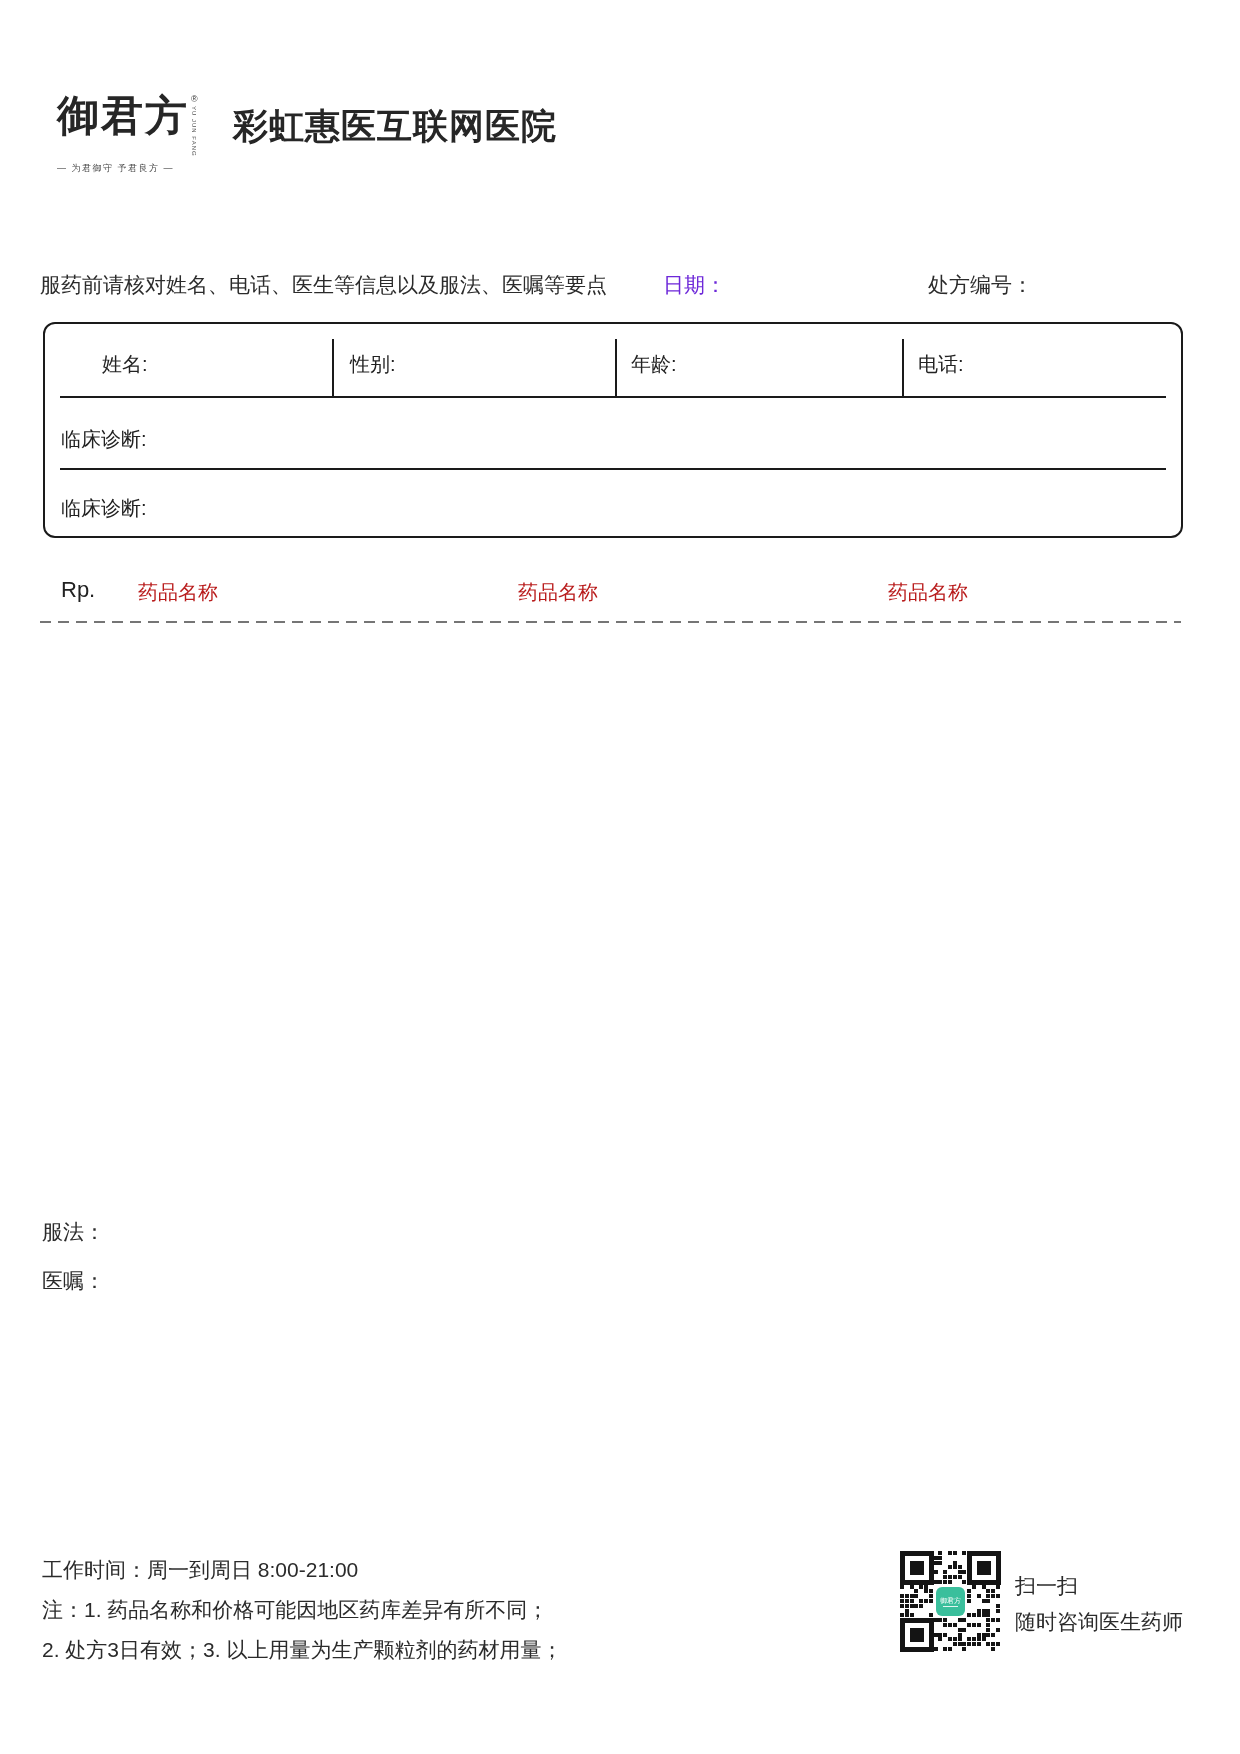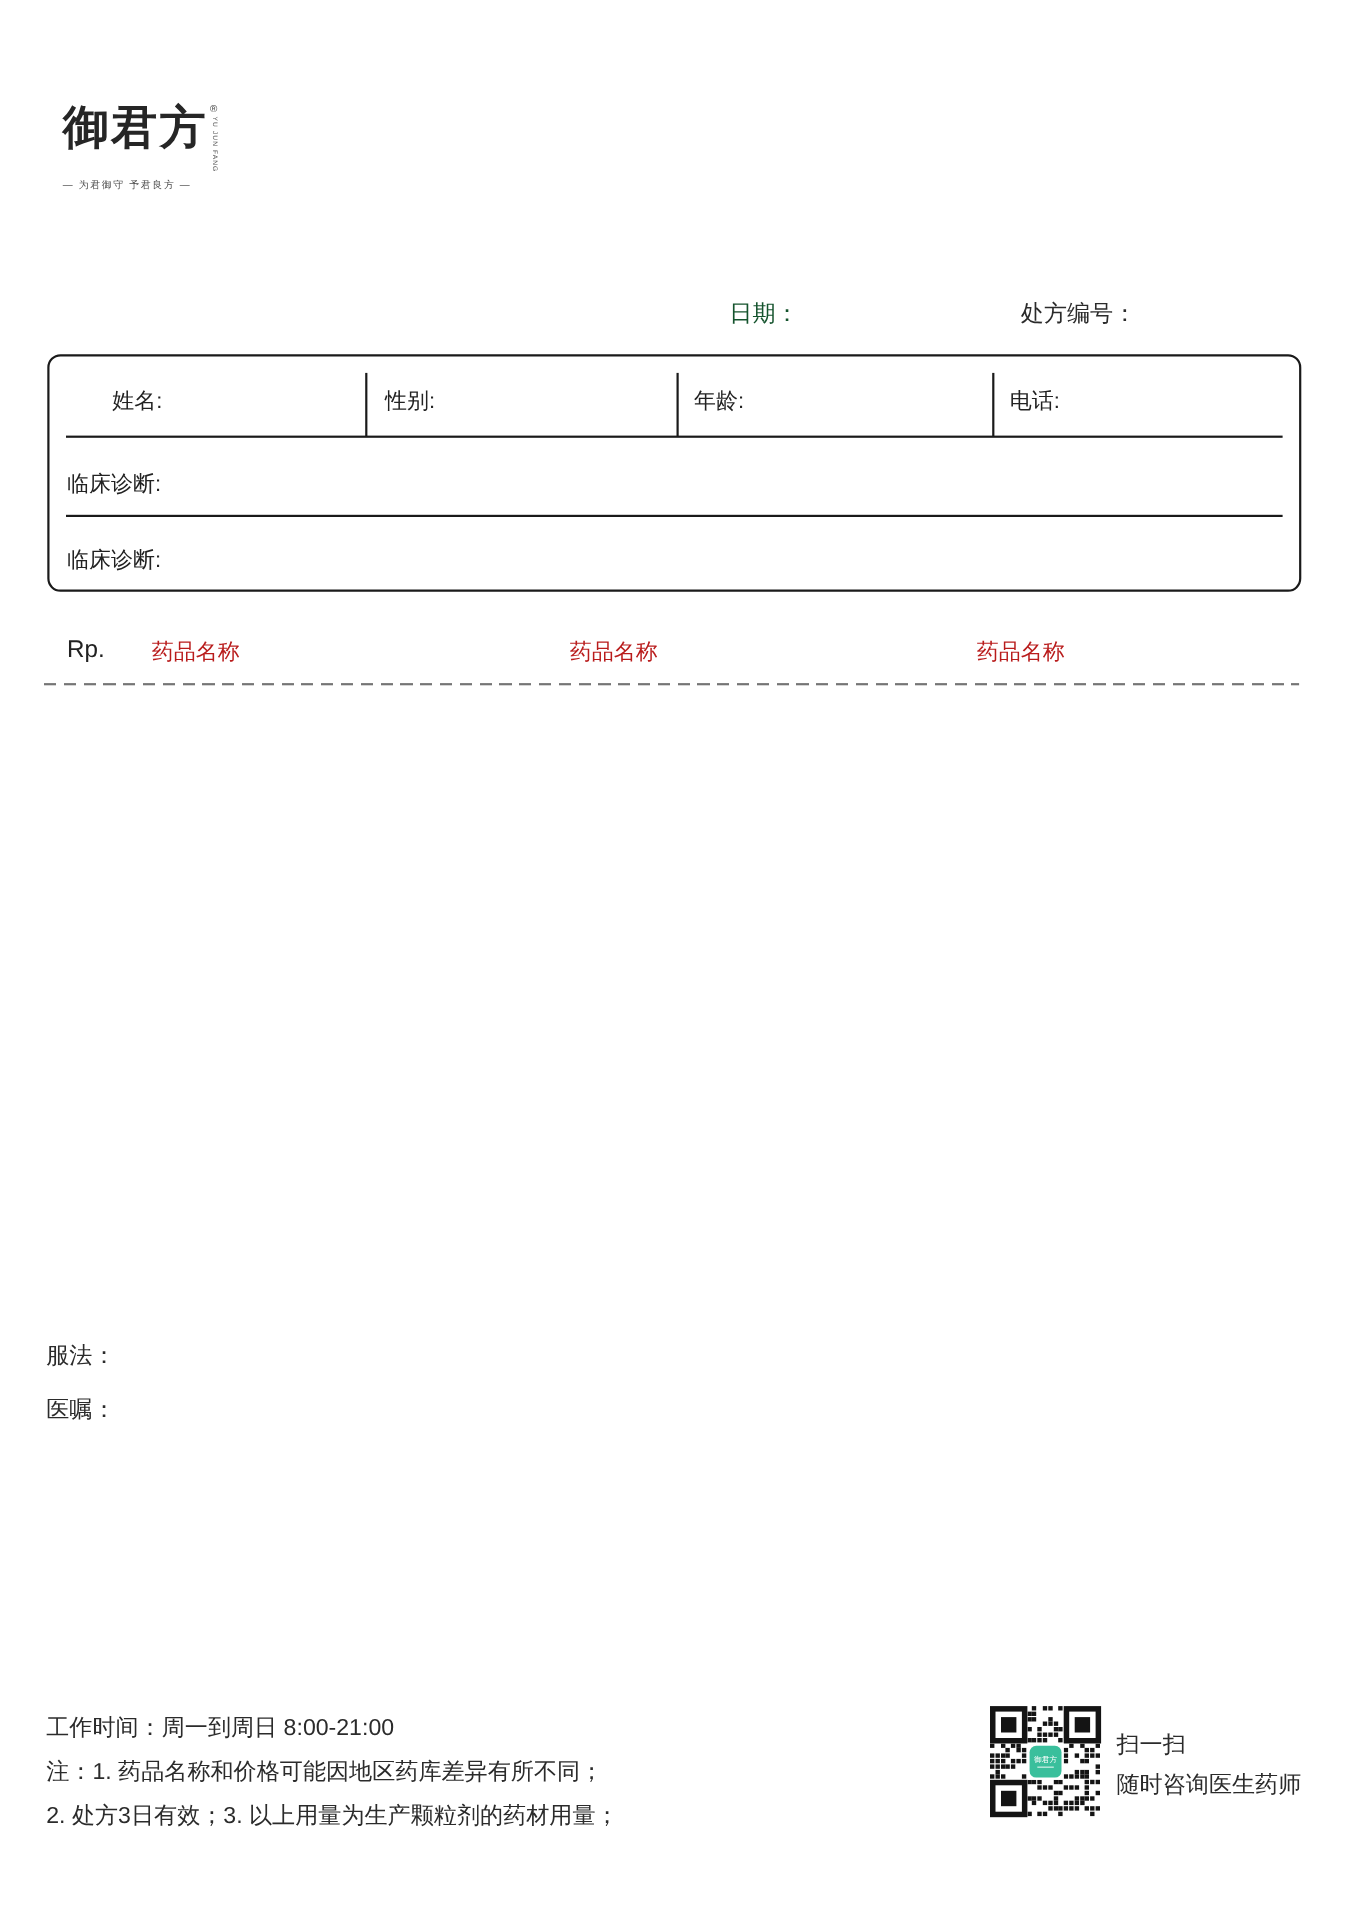--- a/index.html
+++ b/index.html
@@ -32,21 +32,21 @@
     color:#4a4a4a; white-space:nowrap;
   }
   .hospital-title {
     position:absolute; left:233px; top:103px;
     font-size:35px; font-weight:800; letter-spacing:1px;
     color:#262626; font-family:"DejaVu Sans","Liberation Sans",sans-serif;
   }
 
   
   .notice-text  { position:absolute; left:40px;  top:271px; font-size:21px; color:#2b2b2b; }
-  .date-label   { position:absolute; left:663px; top:271px; font-size:21px; color:#14532d; }
+  .date-label   { position:absolute; left:663px; top:271px; font-size:21px; color:#6d28d9; }
   .rxno-label   { position:absolute; left:928px; top:271px; font-size:21px; color:#2b2b2b; }
 
   
   .patient-box {
     position:absolute; left:43px; top:322px; width:1140px; height:216px;
     border:2.5px solid #1a1a1a; border-radius:12px; background:#fff;
   }
   .pb-label { position:absolute; font-size:20px; color:#222; white-space:nowrap; }
   .pb-name      { left:16px;  top:27px;margin-left:41px; }
   .pb-gender    { left:305px; top:27px; }
@@ -117,21 +117,23 @@
   <div class="logo-block">
     <div class="logo-main">
       <span class="logo-name">御君方</span>
       <span class="logo-side">
         <span class="logo-reg">®</span>
         <span class="logo-vert">YU JUN FANG</span>
       </span>
     </div>
     <div class="logo-tagline">— 为君御守 予君良方 —</div>
   </div>
-
+  <div class="hospital-title">彩虹惠医互联网医院</div>
+
+  <div class="notice-text">服药前请核对姓名、电话、医生等信息以及服法、医嘱等要点</div>
   <div class="date-label">日期：</div>
   <div class="rxno-label">处方编号：</div>
 
   <div class="patient-box">
     <span class="pb-label pb-name">姓名:</span>
     <span class="pb-label pb-gender">性别:</span>
     <span class="pb-label pb-age">年龄:</span>
     <span class="pb-label pb-phone">电话:</span>
     <div class="pb-vsep v1"></div>
     <div class="pb-vsep v2"></div>

